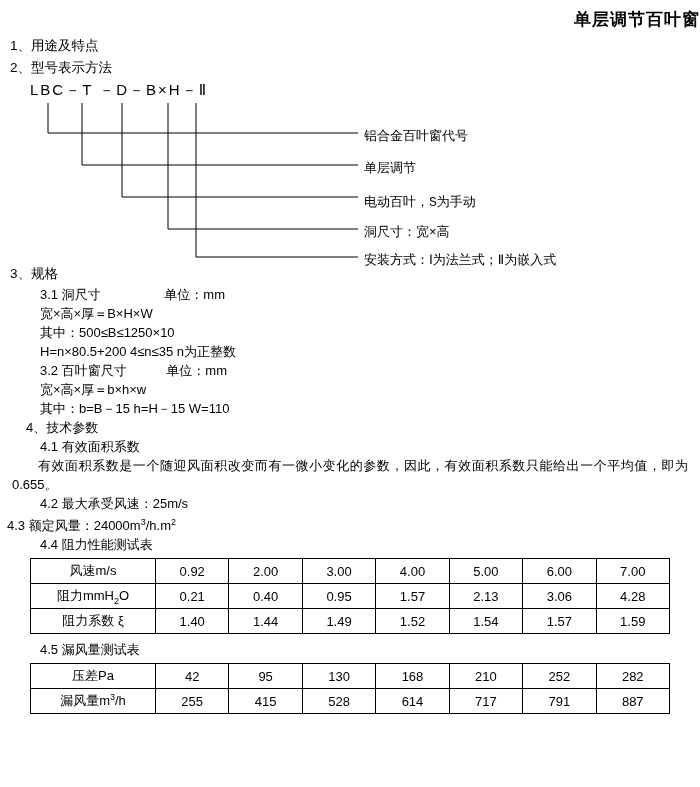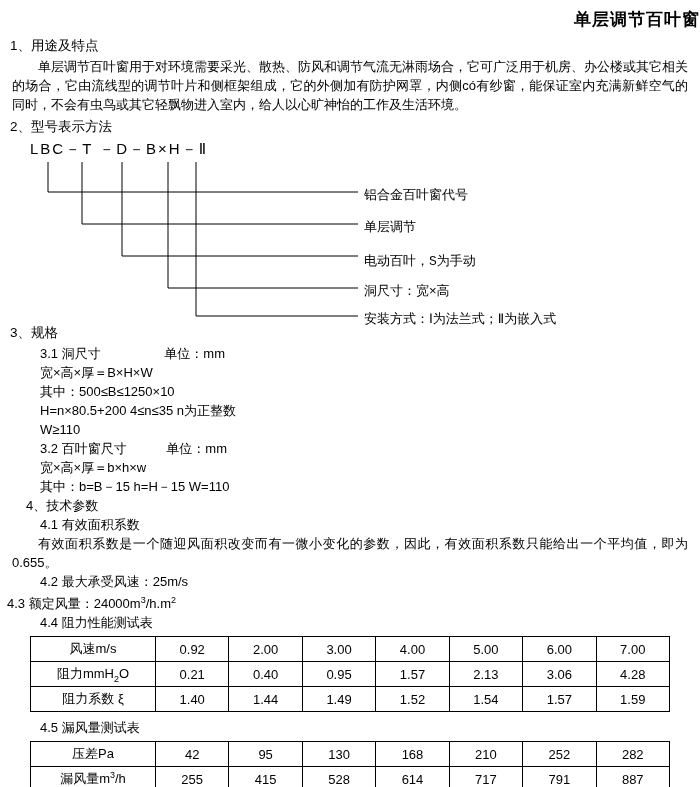--- a/index.html
+++ b/index.html
@@ -109,21 +109,20 @@
   .nowrap { white-space: nowrap; margin-left: 7px; }
 </style>
 </head>
 <body>
 
 <div class="page">
 
   <div class="title">单层调节百叶窗</div>
 
   <div class="sec-head">1、用途及特点</div>
-  <div class="para">单层调节百叶窗用于对环境需要采光、散热、防风和调节气流无淋雨场合，它可广泛用于机房、办公楼或其它相关的场合，它由流线型的调节叶片和侧框架组成，它的外侧加有防护网罩，内侧có有纱窗，能保证室内充满新鲜空气的同时，不会有虫鸟或其它轻飘物进入室内，给人以心旷神怡的工作及生活环境。</div>
 
   <div class="sec-head">2、型号表示方法</div>
 
   <div class="model-block">
     <div class="model-code">LBC－T  －D－B×H－Ⅱ</div>
 
     <svg class="leaders">
 
       <path d="M196,22 L196,176 L358,176" stroke="#000" stroke-width="1" fill="none"></path>
 
@@ -147,21 +146,20 @@
 
   <div class="sec-head">3、规格</div>
 
   <div class="indent1">
     <span>3.1 洞尺寸</span>
     <span style="margin-left:60px;">单位：mm</span>
   </div>
   <div class="indent1">宽×高×厚＝B×H×W</div>
   <div class="indent1">其中：500≤B≤1250×10</div>
   <div class="indent1">H=n×80.5+200        4≤n≤35        n为正整数</div>
-  <div class="indent1">W≥110</div>
 
   <div class="indent1">
     <span>3.2 百叶窗尺寸</span>
     <span style="margin-left:36px;">单位：mm</span>
   </div>
   <div class="indent1">宽×高×厚＝b×h×w</div>
   <div class="indent1">其中：b=B－15            h=H－15             W=110</div>
 
   <div class="indent3">4、技术参数</div>
   <div class="indent1">4.1 有效面积系数</div>

